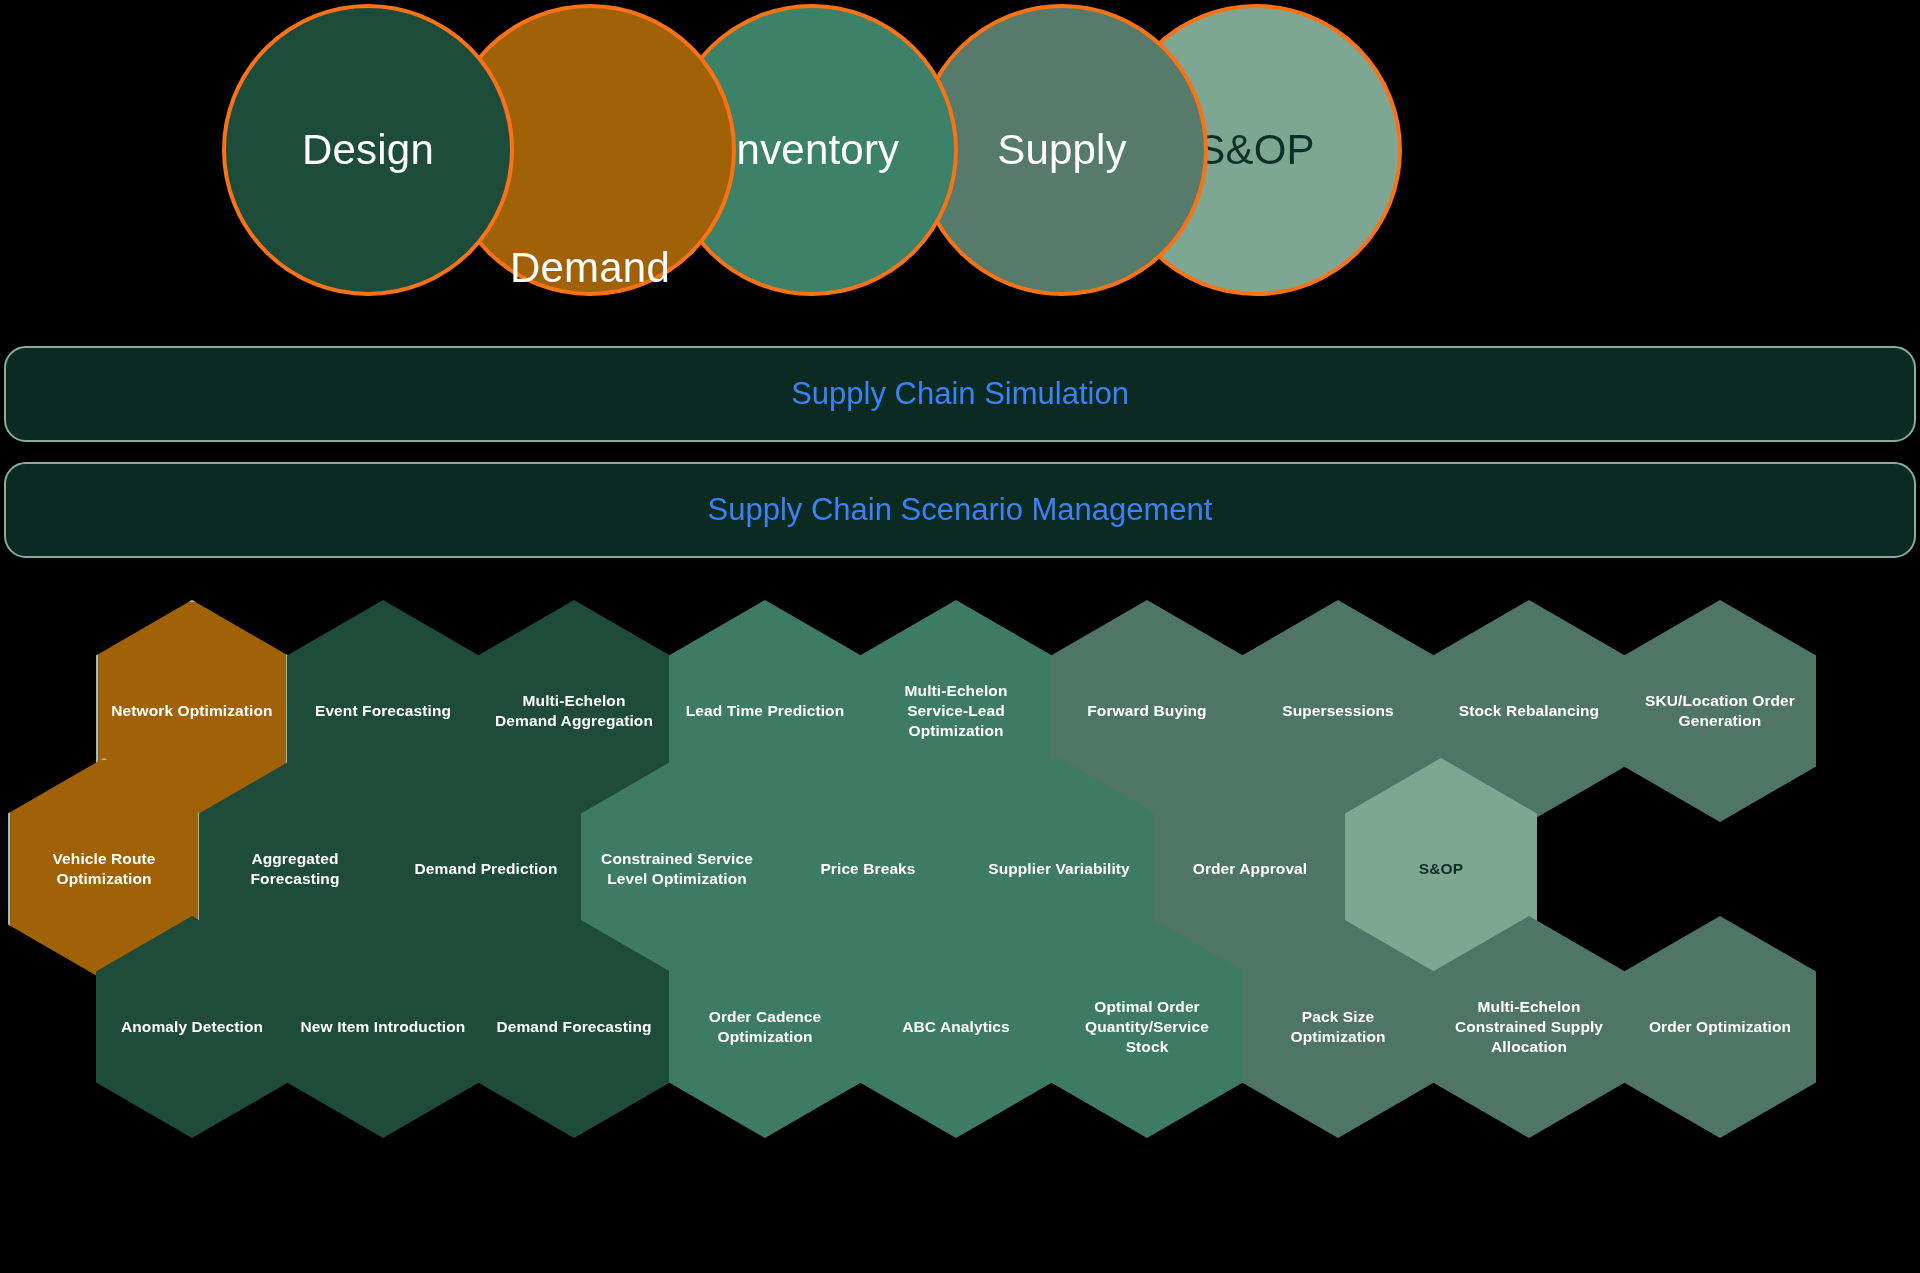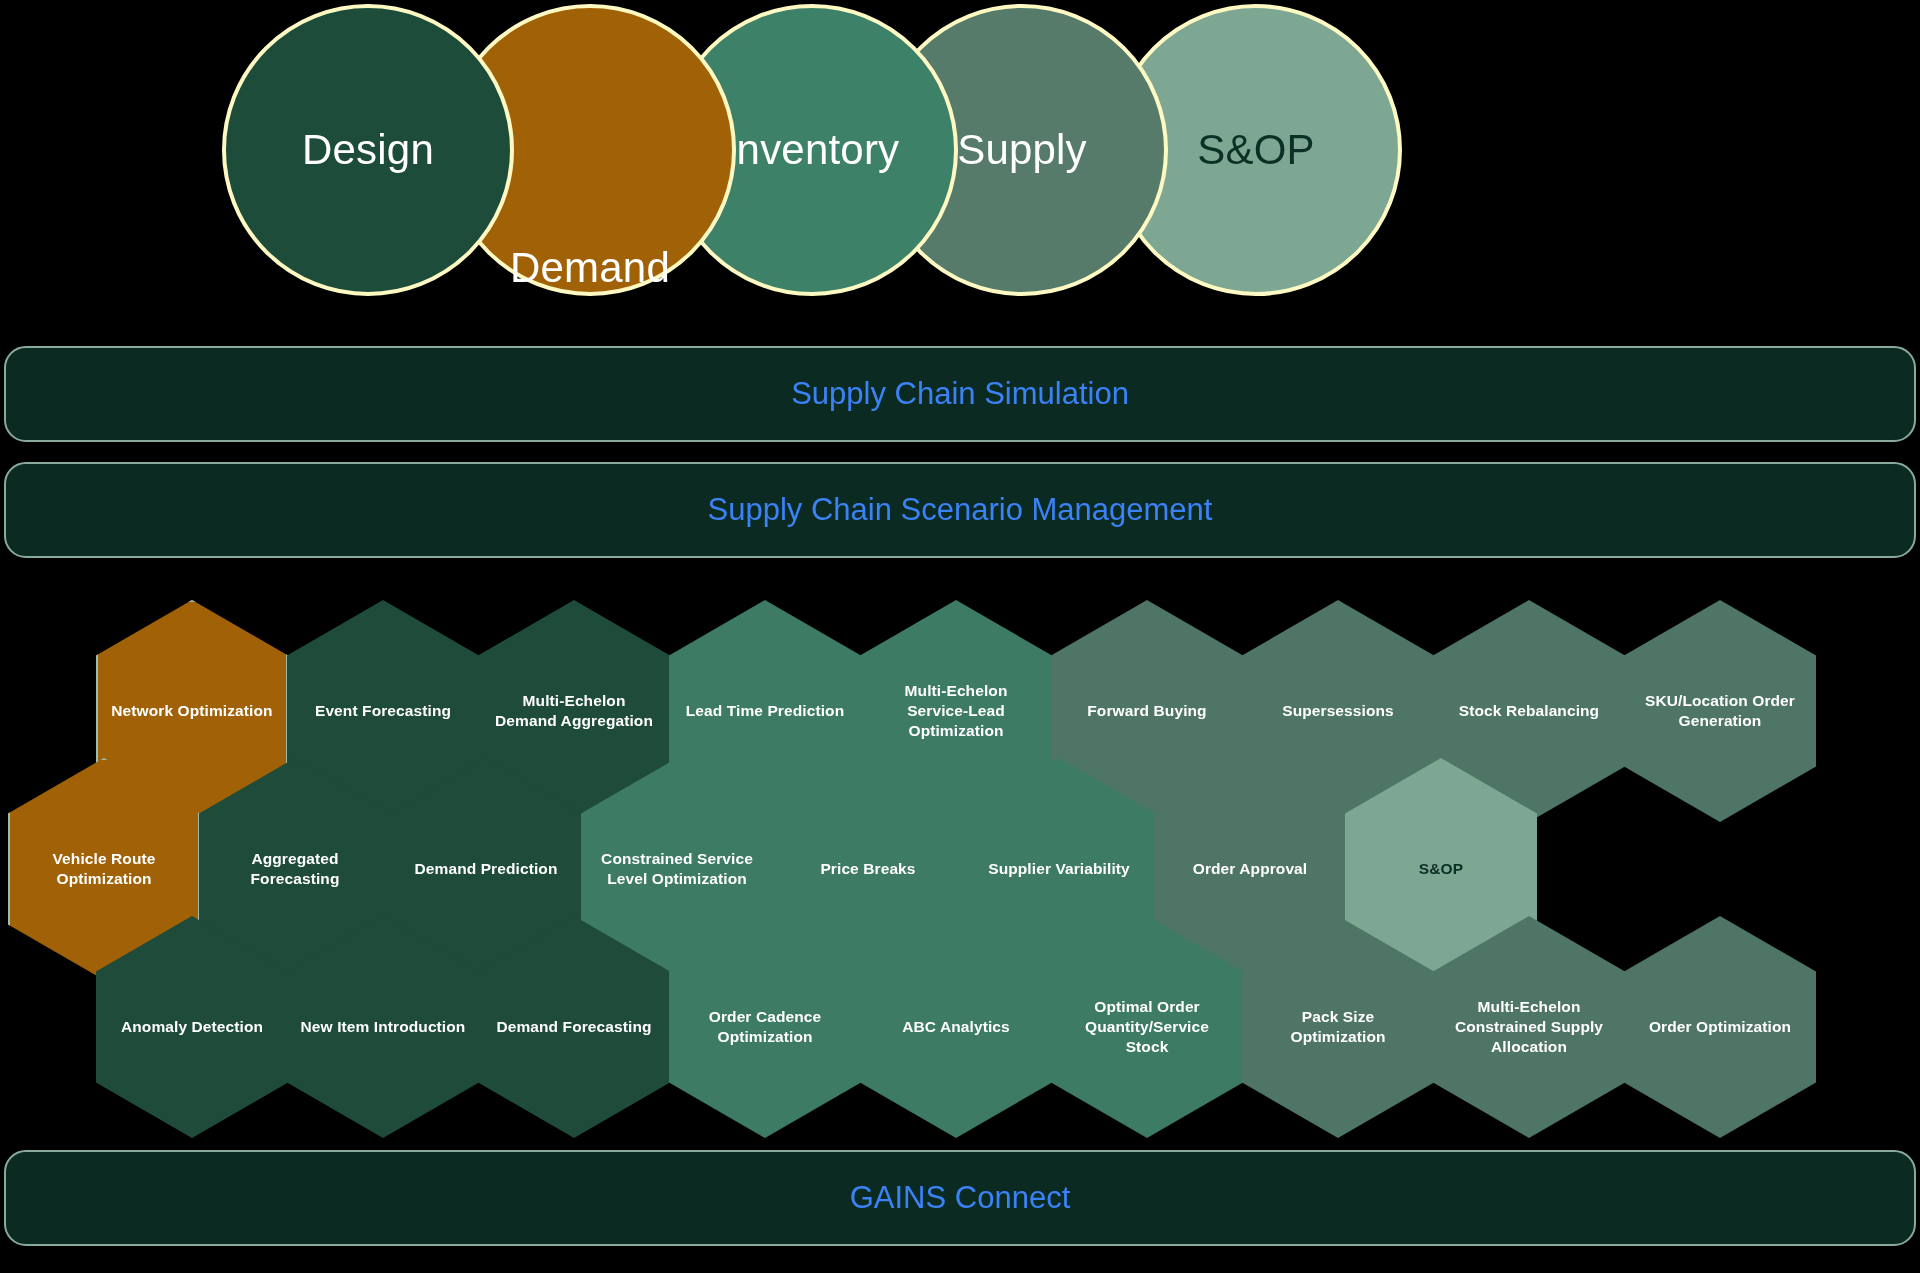--- a/index.html
+++ b/index.html
@@ -30,21 +30,21 @@
     top: 0;
     width: 1920px;
     height: 300px;
   }
   .pill-circle {
     position: absolute;
     top: 4px;
     width: 292px;
     height: 292px;
     border-radius: 50%;
-    border: 4px solid #fef9c3;
+    border: 4px solid #f97316;
     box-sizing: border-box;
     display: flex;
     align-items: center;
     justify-content: center;
     color: #ffffff;
     font-size: 42px;
     font-weight: 500;
     letter-spacing: 0.2px;
   }
   .pill-circle.dark-text { color: #0c2f26; }
@@ -130,21 +130,21 @@
   <div class="circle-row" id="circle-row">
       <div class="pill-circle" style="left: 222px; background: rgb(29, 76, 59); z-index: 20;">
         <span>Design</span>
       </div>
       <div class="pill-circle" style="left: 444px; background: #a16207; z-index: 19; align-items: flex-end;">
         <span>Demand</span>
       </div>
       <div class="pill-circle" style="left: 666px; background: rgb(61, 129, 104); z-index: 18;">
         <span>Inventory</span>
       </div>
-      <div class="pill-circle" style="left: 876px; background: rgb(86, 123, 107); z-index: 17;">
+      <div class="pill-circle" style="left: 916px; background: rgb(86, 123, 107); z-index: 17;">
         <span>Supply</span>
       </div>
       <div class="pill-circle dark-text" style="left: 1110px; background: rgb(126, 167, 147); z-index: 16;">
         <span>S&amp;OP</span>
       </div>
     </div>
 
   <div class="banner" id="banner-simulation">
     <span>Supply Chain Simulation</span>
   </div>
@@ -233,17 +233,14 @@
         </div>
         <div class="hex c-supply">
           <span class="hex-label">Multi-Echelon Constrained Supply Allocation</span>
         </div>
         <div class="hex c-supply">
           <span class="hex-label">Order Optimization</span>
         </div>
       </div>
   </div>
 
-  <div class="banner" id="banner-connect">
-    <span>GAINS Connect</span>
-  </div>
 
 </div>
 
 </body></html>

